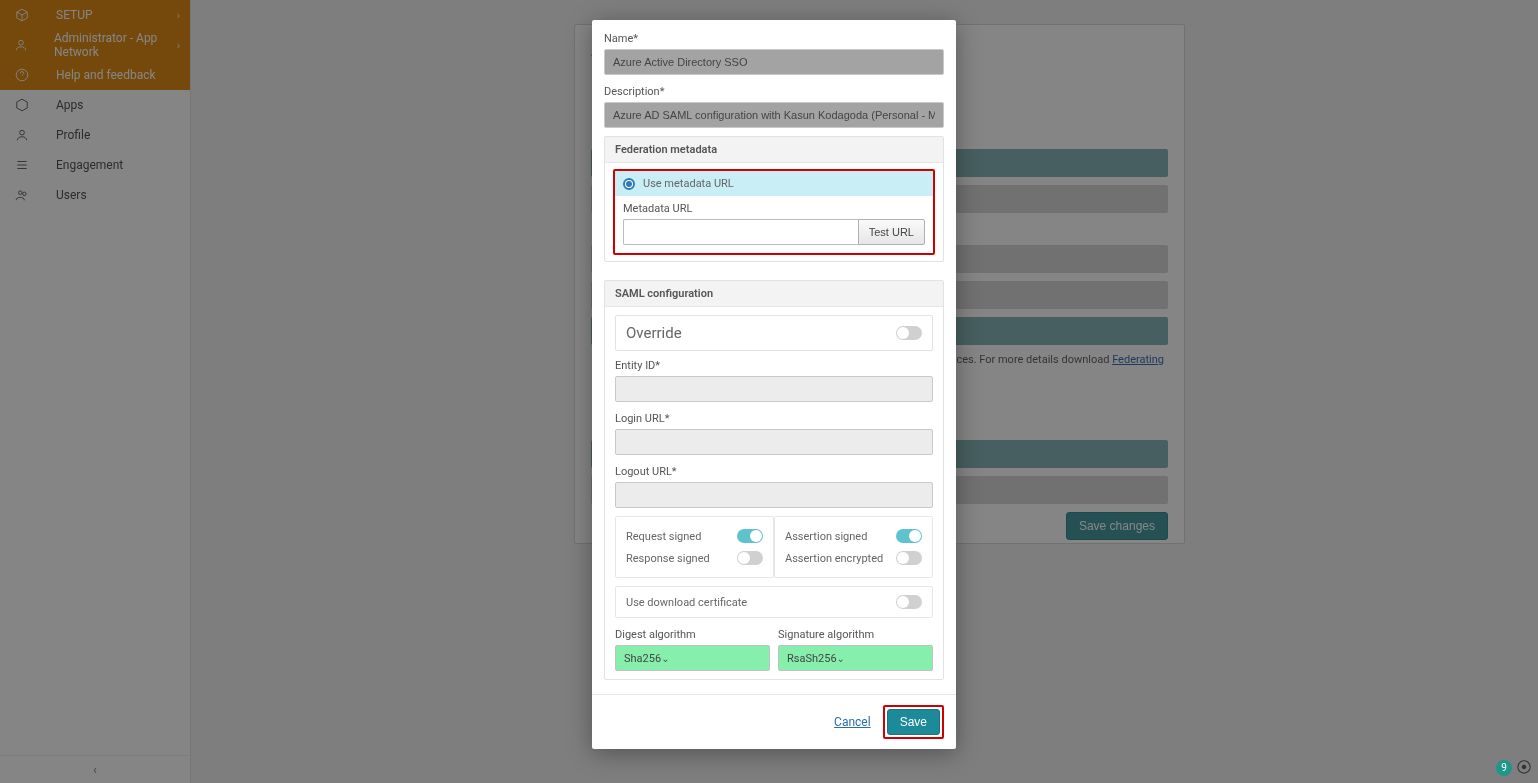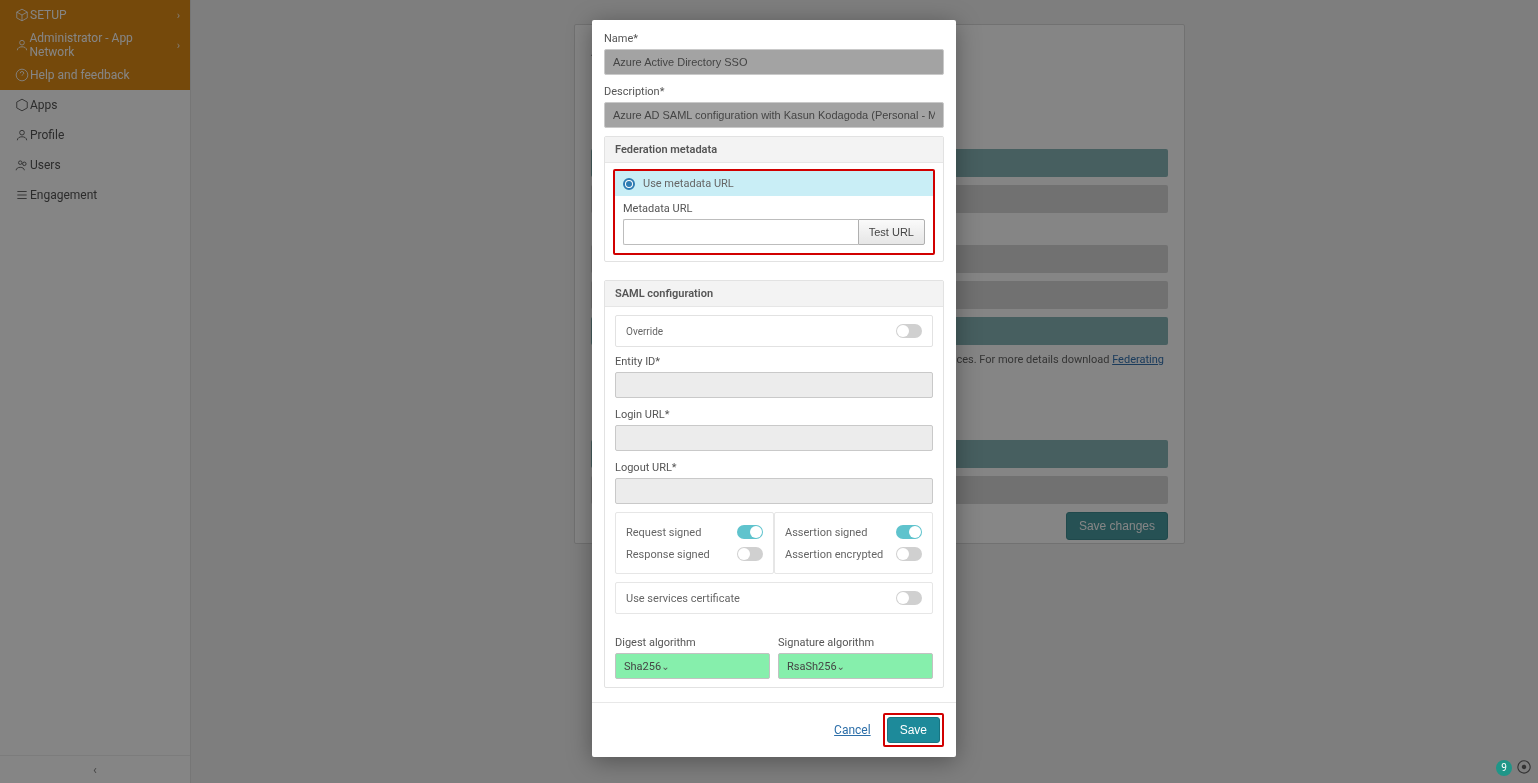--- a/index.html
+++ b/index.html
@@ -3,21 +3,21 @@
 <meta charset="utf-8">
 <style>
   * { box-sizing: border-box; }
   html, body { margin:0; padding:0; font-family: -apple-system, BlinkMacSystemFont, "Segoe UI", Roboto, Helvetica, Arial, sans-serif; font-size:13px; color:#444; }
   body { width:1538px; height:783px; position:relative; background:#f0f0f0; overflow:hidden; }
 
   
   .bg-page { position:absolute; inset:0; display:flex; }
   .sidebar { width:191px; background:#fff; border-right:1px solid #e3e3e3; display:flex; flex-direction:column; }
   .side-section { }
-  .side-item { display:flex; align-items:center; gap:0; padding:0 14px; height:30px; font-size:12px; color:#555; cursor:pointer; position:relative; }
+  .side-item { display:flex; align-items:center; gap:26px; padding:0 14px; height:30px; font-size:12px; color:#555; cursor:pointer; position:relative; }
   .side-item.orange { background:#E08C16; color:#fff; }
   .side-item.orange .chev { position:absolute; right:10px; font-size:11px; opacity:.85; }
   .side-item.light { background:#fff; }
   .side-icon { width:16px; display:flex; align-items:center; justify-content:center; color:inherit; }
   .side-icon svg { width:14px; height:14px; stroke:currentColor; fill:none; stroke-width:1.5; }
   .sidebar-collapse { margin-top:auto; height:28px; display:flex; align-items:center; justify-content:center; border-top:1px solid #eee; color:#888; }
 
   .content-area { flex:1; position:relative; background:#f2f2f1; }
   .bg-card { position:absolute; left:383px; top:24px; width:611px; height:520px; background:#fff; border:1px solid #d9d9d9; border-radius:2px; padding:12px 16px; }
   .bg-card h2 { margin:0 0 40px 0; font-size:20px; font-weight:400; color:#666; }
@@ -53,36 +53,36 @@
   .meta-url-block { padding:4px 8px 8px 8px; }
   .url-row { display:flex; gap:0; }
   .url-row input { flex:1; border:1px solid #bdbdbd; border-right:none; border-radius:2px 0 0 2px; height:26px; padding:0 8px; font-size:11px; }
   .url-row button { height:26px; border:1px solid #b0b0b0; background:linear-gradient(#fafafa,#e6e6e6); border-radius:0 2px 2px 0; padding:0 10px; font-size:11px; color:#444; cursor:pointer; }
 
   .upload-row { background:#ececec; border:1px solid #d5d5d5; border-radius:2px; margin-top:6px; padding:6px 8px; display:flex; align-items:center; gap:8px; font-size:11px; }
   .radio-empty { width:12px; height:12px; border:1.5px solid #9a9a9a; border-radius:50%; background:#fff; }
 
   .panel-gap { height:10px; }
 
-  .override-row { display:flex; align-items:center; justify-content:space-between; border:1px solid #e2e2e2; border-radius:2px; padding:8px 10px; font-size:10px; margin-bottom:8px; }
+  .override-row { display:flex; align-items:center; justify-content:space-between; border:1px solid #e2e2e2; border-radius:2px; padding:8px 10px; font-size:15px; margin-bottom:8px; }
 
   .toggle { width:26px; height:14px; border-radius:999px; position:relative; display:inline-block; }
   .toggle::after { content:""; position:absolute; width:12px; height:12px; background:#fff; border-radius:50%; top:1px; transition:none; }
   .toggle.off { background:#d0d0d0; }
   .toggle.off::after { left:1px; }
   .toggle.on { background:#5fc3cd; }
   .toggle.on::after { right:1px; }
 
   .two-cols { display:flex; margin-top:8px; }
   .card-small { flex:1; border:1px solid #e6e6e6; border-radius:2px; padding:8px 10px; }
   .toggle-line { display:flex; align-items:center; justify-content:space-between; font-size:11px; padding:4px 0; }
 
   .embed-row { border:1px solid #e6e6e6; border-radius:2px; padding:8px 10px; display:flex; align-items:center; justify-content:space-between; font-size:11px; margin-top:8px; }
 
-  .algo-row { display:flex; gap:8px; margin-top:20px; }
+  .algo-row { display:flex; gap:8px; margin-top:8px; }
   .algo-col { flex:1; }
   .select-faux { border:1px solid #c2c2c2; background:#86efac; border-radius:2px; height:26px; display:flex; align-items:center; justify-content:flex-start; padding:12px 8px; font-size:11px; color:#444; cursor:pointer; }
   .select-faux .caret { font-size:10px; color:#555; }
 
   .modal-footer { border-top:1px solid #e8e8e8; padding:10px 12px; display:flex; justify-content:flex-end; align-items:center; gap:12px; }
   .link-cancel { color:#2c6ea8; text-decoration:underline; font-size:12px; cursor:pointer; }
   .save-box { border:2px solid #d10000; padding:2px; border-radius:2px; }
   .btn-save { background:#1d8a9a; border:1px solid #177481; color:#fff; border-radius:3px; padding:5px 12px; font-size:12px; cursor:pointer; }
 
   
@@ -140,34 +140,34 @@
             <svg viewBox="0 0 24 24">
               <circle cx="12" cy="8" r="4"></circle>
               <path d="M4 21c0-4 4-6 8-6s8 2 8 6"></path>
             </svg>
           </span>
         <span>Profile</span>
       </div>
       <div class="side-item light">
         <span class="side-icon">
             <svg viewBox="0 0 24 24">
+              <path d="M4 6h16M4 12h16M4 18h16"></path>
+            </svg>
+          </span>
+        <span>Engagement</span>
+      </div>
+      <div class="side-item light">
+        <span class="side-icon">
+            <svg viewBox="0 0 24 24">
               <circle cx="9" cy="8" r="3"></circle>
               <circle cx="16" cy="10" r="3"></circle>
               <path d="M2 21c0-3 3-5 7-5s7 2 7 5"></path>
             </svg>
           </span>
         <span>Users</span>
-      </div>
-      <div class="side-item light">
-        <span class="side-icon">
-            <svg viewBox="0 0 24 24">
-              <path d="M4 6h16M4 12h16M4 18h16"></path>
-            </svg>
-          </span>
-        <span>Engagement</span>
       </div>
     </div>
     <div class="sidebar-collapse">
       <span>‹</span>
     </div>
   </nav>
 
   <div class="content-area">
     <div class="bg-card">
       <h2>A</h2>
@@ -264,21 +264,21 @@
               <span class="toggle on"></span>
             </div>
             <div class="toggle-line">
               <span>Assertion encrypted</span>
               <span class="toggle off"></span>
             </div>
           </div>
         </div>
 
         <div class="embed-row">
-          <span>Use services certificate</span>
+          <span>Use download certificate</span>
           <span class="toggle off"></span>
         </div>
 
         <div class="algo-row">
           <div class="algo-col">
             <label class="form-label">Digest algorithm</label>
             <div class="select-faux">
               <span>Sha256</span>
               <span class="caret">⌄</span>
             </div>

